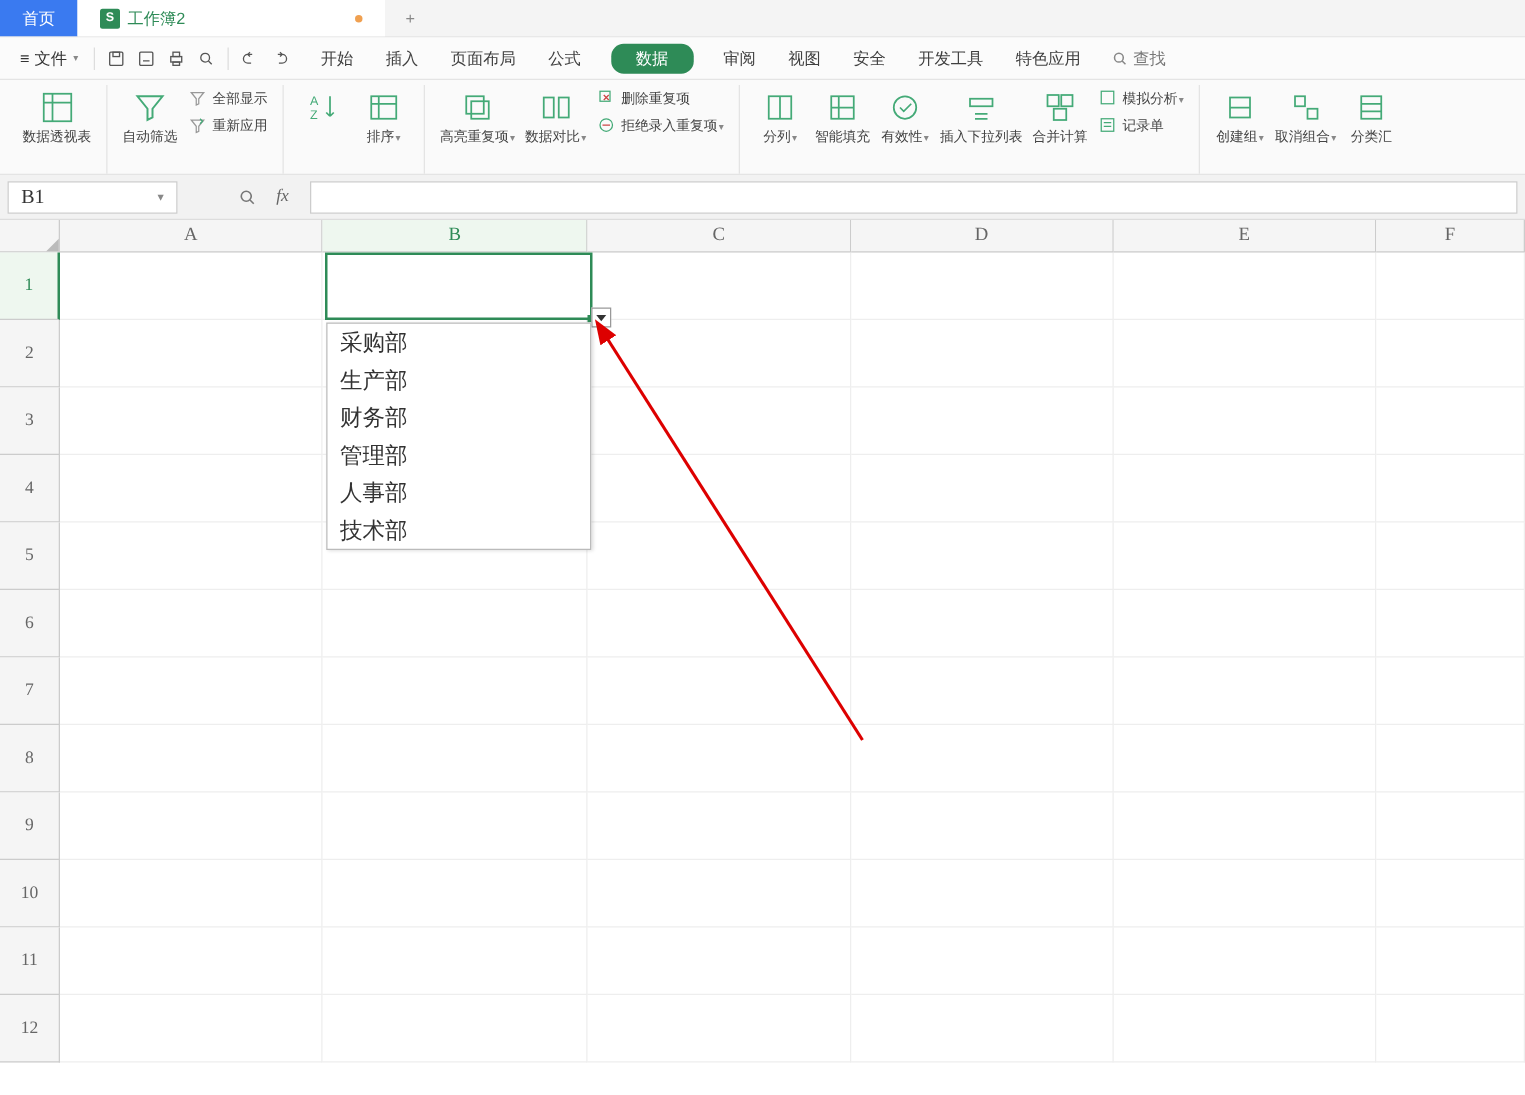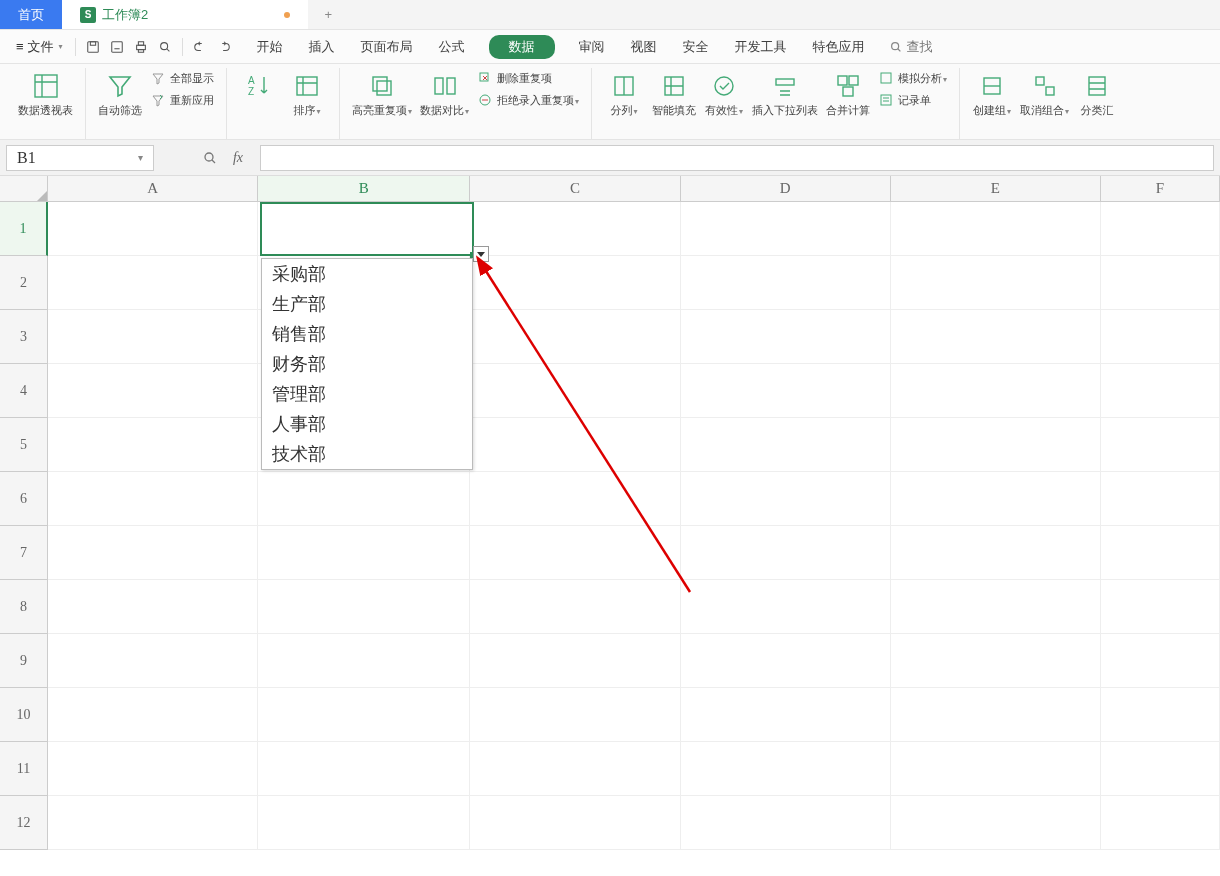--- a/index.html
+++ b/index.html
@@ -34,21 +34,21 @@
   .ribbon-btn-big .lbl { font-size:11px; color:#444; text-align:right; line-height:1.1; white-space:nowrap;}
   .ribbon-col { display:flex; flex-direction:column; gap:2px;}
   .ribbon-btn-sm { display:flex; align-items:center; gap:4px; padding:2px 4px; cursor:pointer; border-radius:3px; white-space:nowrap;}
   .ribbon-btn-sm .ic{width:16px;height:16px; display:flex;align-items:center;justify-content:center;}
   .ribbon-btn-sm .lbl{font-size:11px; color:#444;}
   .chev { font-size:8px; color:#888; margin-left:1px;}
   svg { display:block; }
 
   
   .formula-bar { height: 36px; display:flex; align-items:center; padding: 0 6px; gap:6px; background:#f2f2f2; border-bottom:1px solid #ddd;}
-  .name-box { width: 148px; height:26px; background:#fff; border:1px solid #ccc; display:flex; align-items:center; padding:0 10px; font-family:"Times New Roman",serif; font-size:16px; color:#333; cursor:text;}
+  .name-box { width: 136px; height:26px; background:#fff; border:1px solid #ccc; display:flex; align-items:center; padding:0 10px; font-family:"Times New Roman",serif; font-size:16px; color:#333; cursor:text;}
   .name-box .dd { margin-left:auto; color:#888; font-size:10px;}
   .fx-icons { display:flex; align-items:center; gap:8px; margin-left:40px;}
   .fx-icons .fxi { width:20px; height:20px; display:flex; align-items:center; justify-content:center; color:#666; cursor:pointer;}
   .fx-label { font-style:italic; font-family:"Times New Roman",serif; font-size:14px; color:#555;}
   .fx-input { flex:1; height:26px; background:#fff; border:1px solid #ccc; margin-left:6px; cursor:text;}
 
   
   .grid-wrap { position:relative; height: calc(876px - 30px - 34px - 76px - 36px); overflow:hidden;}
   .corner { position:absolute; top:0; left:0; width:48px; height:26px; background:#f5f5f5; border-right:1px solid #ccc; border-bottom:1px solid #ccc; display:flex; align-items:flex-end; justify-content:flex-end;}
   .corner::after{content:""; width:0;height:0; border-bottom:10px solid #bbb; border-left:10px solid transparent;}
@@ -490,21 +490,20 @@
       </div>
     </div>
 
   <div class="sel-cell" id="selCell" style="left: 260px; top: 26px; width: 214px; height: 54px;"></div>
 
   <div class="dd-handle" id="ddHandle" style="left: 473px; top: 70px;"></div>
 
   <div class="dd-list" id="ddList" style="left: 261px; top: 82px; width: 212px;">
       <div class="dd-item">采购部</div>
       <div class="dd-item">生产部</div>
-      <div class="dd-item">销售部</div>
       <div class="dd-item">财务部</div>
       <div class="dd-item">管理部</div>
       <div class="dd-item">人事部</div>
       <div class="dd-item">技术部</div>
     </div>
 
   <svg class="arrow-svg" id="arrowSvg" width="700" height="500" style="left: 220px; top: 36px;">
     <defs>
         <marker id="ah" markerWidth="10" markerHeight="10" refX="2" refY="3" orient="auto">
           <path d="M0,0 L0,6 L8,3 z" fill="#d00"></path>

